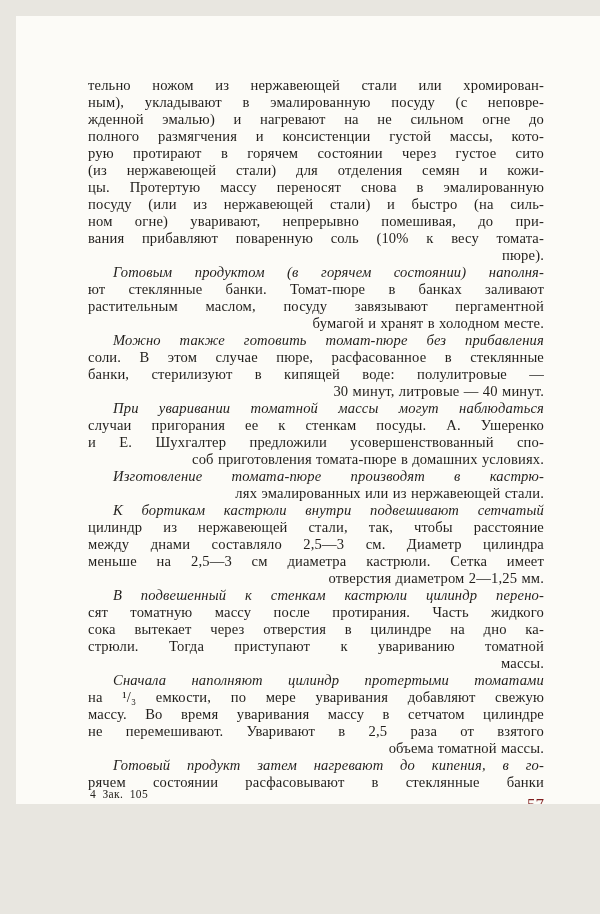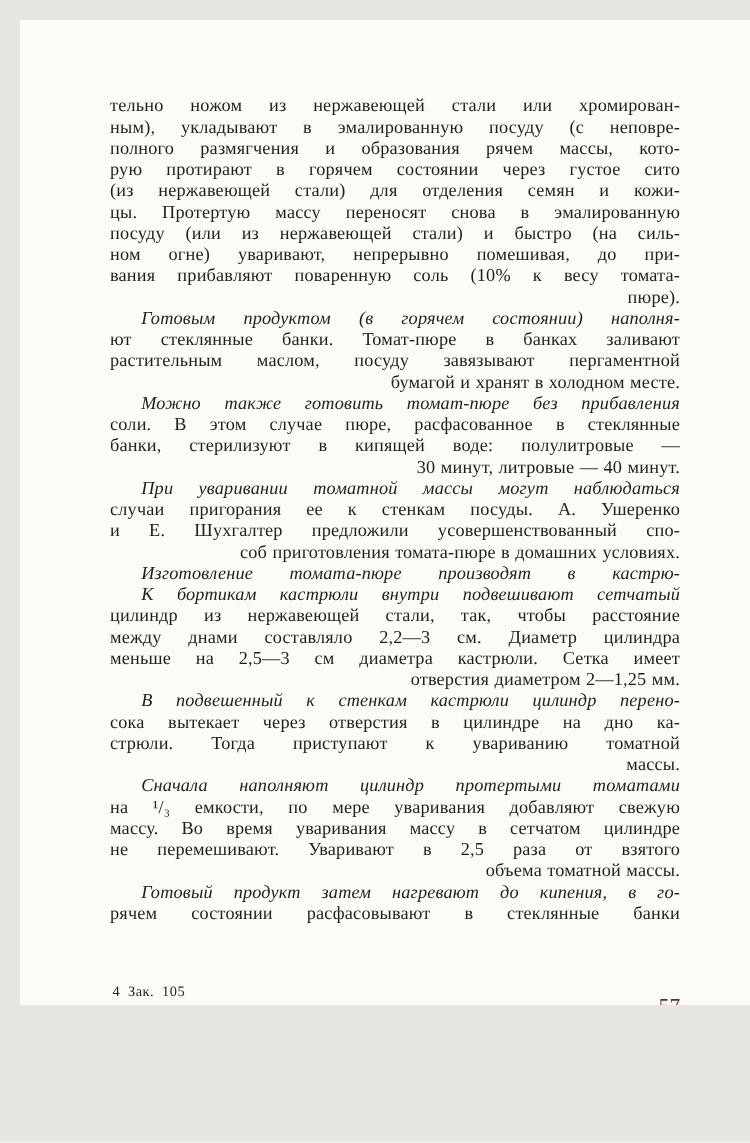--- a/index.html
+++ b/index.html
@@ -61,47 +61,50 @@
     color: #7f1d1d;
   }
 </style>
 </head>
 <body>
 
 <div class="page" style="background: rgb(252, 251, 247); color: rgb(32, 30, 27);">
   <div class="text-block">
       <div class="line j">тельно ножом из нержавеющей стали или хромирован-</div>
       <div class="line j">ным), укладывают в эмалированную посуду (с неповре-</div>
-      <div class="line j">полного размягчения и образования рячем массы, кото-</div>
+      <div class="line j">жденной эмалью) и нагревают на не сильном огне до</div>
+      <div class="line j">полного размягчения и консистенции густой массы, кото-</div>
       <div class="line j">рую протирают в горячем состоянии через густое сито</div>
       <div class="line j">(из нержавеющей стали) для отделения семян и кожи-</div>
       <div class="line j">цы. Протертую массу переносят снова в эмалированную</div>
       <div class="line j">посуду (или из нержавеющей стали) и быстро (на силь-</div>
       <div class="line j">ном огне) уваривают, непрерывно помешивая, до при-</div>
       <div class="line j">вания прибавляют поваренную соль (10% к весу томата-</div>
       <div class="line">пюре).</div>
       <div class="line j indent">Готовым продуктом (в горячем состоянии) наполня-</div>
       <div class="line j">ют стеклянные банки. Томат-пюре в банках заливают</div>
       <div class="line j">растительным маслом, посуду завязывают пергаментной</div>
       <div class="line">бумагой и хранят в холодном месте.</div>
       <div class="line j indent">Можно также готовить томат-пюре без прибавления</div>
       <div class="line j">соли. В этом случае пюре, расфасованное в стеклянные</div>
       <div class="line j">банки, стерилизуют в кипящей воде: полулитровые —</div>
       <div class="line">30 минут, литровые — 40 минут.</div>
       <div class="line j indent">При уваривании томатной массы могут наблюдаться</div>
       <div class="line j">случаи пригорания ее к стенкам посуды. А. Ушеренко</div>
       <div class="line j">и Е. Шухгалтер предложили усовершенствованный спо-</div>
       <div class="line">соб приготовления томата-пюре в домашних условиях.</div>
       <div class="line j indent">Изготовление томата-пюре производят в кастрю-</div>
+      <div class="line">лях эмалированных или из нержавеющей стали.</div>
       <div class="line j indent">К бортикам кастрюли внутри подвешивают сетчатый</div>
       <div class="line j">цилиндр из нержавеющей стали, так, чтобы расстояние</div>
-      <div class="line j">между днами составляло 2,2—3 см. Диаметр цилиндра</div>
+      <div class="line j">между днами составляло 2,5—3 см. Диаметр цилиндра</div>
       <div class="line j">меньше на 2,5—3 см диаметра кастрюли. Сетка имеет</div>
       <div class="line">отверстия диаметром 2—1,25 мм.</div>
       <div class="line j indent">В подвешенный к стенкам кастрюли цилиндр перено-</div>
+      <div class="line j">сят томатную массу после протирания. Часть жидкого</div>
       <div class="line j">сока вытекает через отверстия в цилиндре на дно ка-</div>
       <div class="line j">стрюли. Тогда приступают к увариванию томатной</div>
       <div class="line">массы.</div>
       <div class="line j indent">Сначала наполняют цилиндр протертыми томатами</div>
       <div class="line j">на ¹/₃ емкости, по мере уваривания добавляют свежую</div>
       <div class="line j">массу. Во время уваривания массу в сетчатом цилиндре</div>
       <div class="line j">не перемешивают. Уваривают в 2,5 раза от взятого</div>
       <div class="line">объема томатной массы.</div>
       <div class="line j indent">Готовый продукт затем нагревают до кипения, в го-</div>
       <div class="line j">рячем состоянии расфасовывают в стеклянные банки</div>

